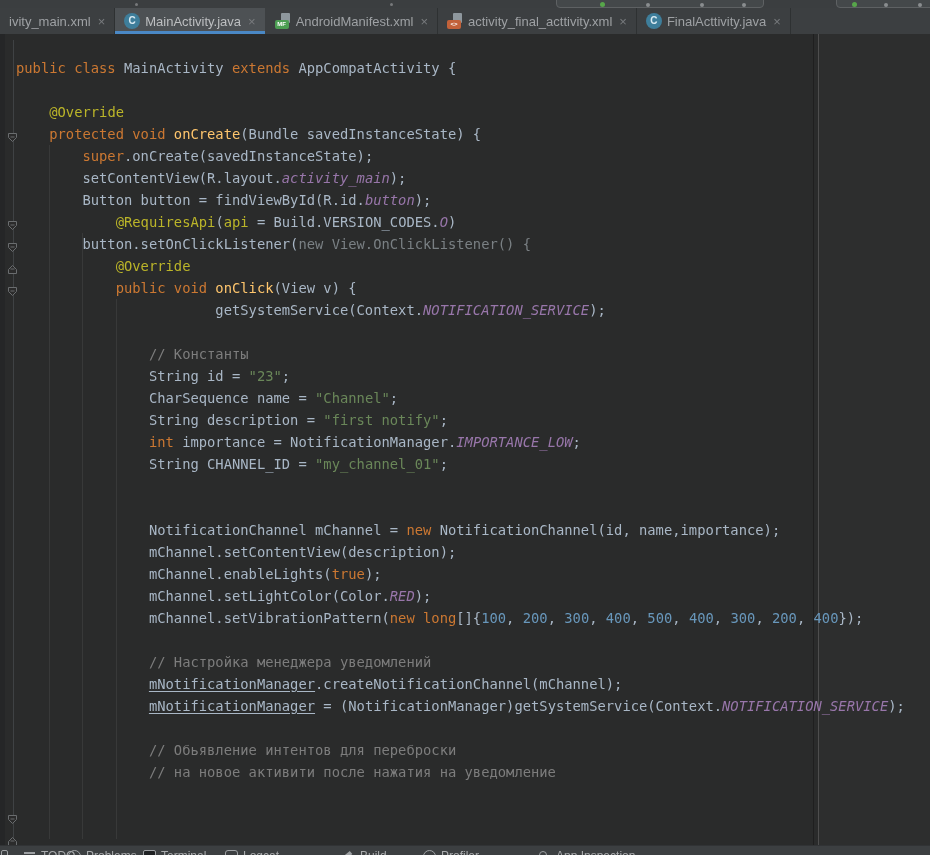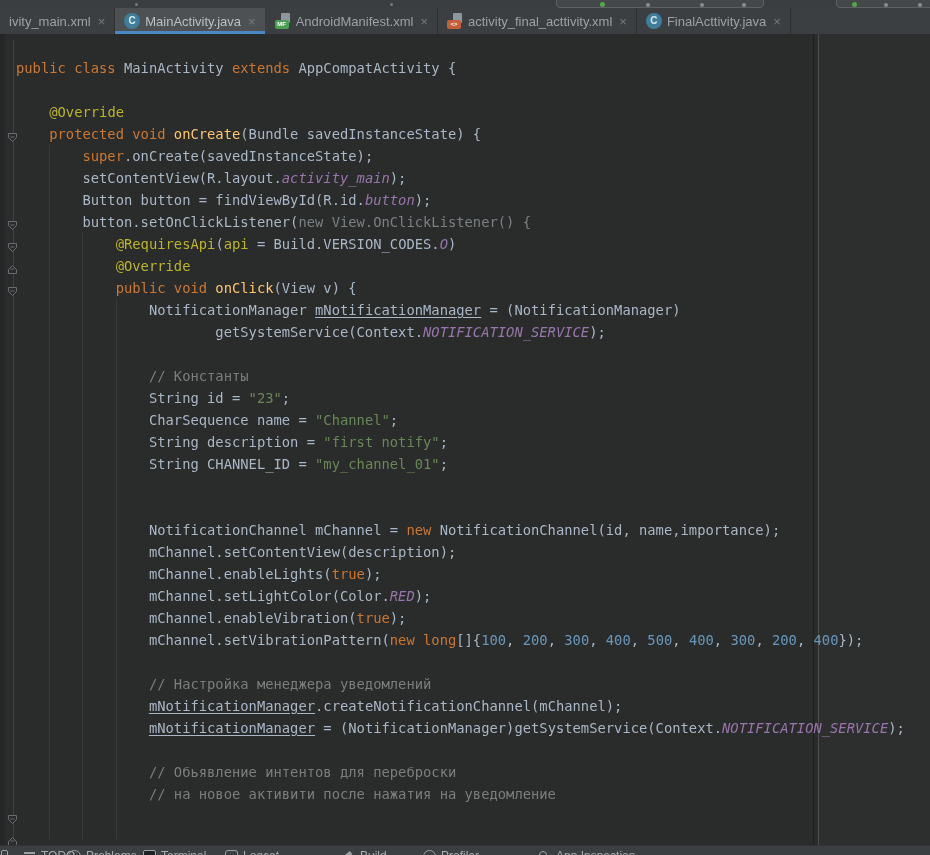--- a/index.html
+++ b/index.html
@@ -124,39 +124,38 @@
     <div class="vline" style="left:82px;top:199px;height:606px;background:#383939;"></div>
     <div class="vline" style="left:116px;top:265px;height:540px;background:#383939;"></div>
     <div id="code">
         <div class="code-line"><span class="tk-kw">public class </span><span class="tk-def">MainActivity </span><span class="tk-kw">extends </span><span class="tk-def">AppCompatActivity {</span></div>
         <div class="code-line"></div>
         <div class="code-line"><span class="tk-def">    </span><span class="tk-ann">@Override</span></div>
         <div class="code-line"><span class="tk-kw">    protected void </span><span class="tk-mth">onCreate</span><span class="tk-def">(Bundle savedInstanceState) {</span></div>
         <div class="code-line"><span class="tk-def">        </span><span class="tk-kw">super</span><span class="tk-def">.onCreate(savedInstanceState);</span></div>
         <div class="code-line"><span class="tk-def">        setContentView(R.layout.</span><span class="tk-const">activity_main</span><span class="tk-def">);</span></div>
         <div class="code-line"><span class="tk-def">        Button button = findViewById(R.id.</span><span class="tk-const">button</span><span class="tk-def">);</span></div>
+        <div class="code-line"><span class="tk-def">            </span><span class="tk-ann">@RequiresApi</span><span class="tk-def">(</span><span class="tk-ann">api</span><span class="tk-def"> = Build.VERSION_CODES.</span><span class="tk-const">O</span><span class="tk-def">)</span></div>
         <div class="code-line"><span class="tk-def">        button.setOnClickListener(</span><span class="tk-gray">new View.OnClickListener() {</span></div>
-        <div class="code-line"><span class="tk-def">            </span><span class="tk-ann">@RequiresApi</span><span class="tk-def">(</span><span class="tk-ann">api</span><span class="tk-def"> = Build.VERSION_CODES.</span><span class="tk-const">O</span><span class="tk-def">)</span></div>
         <div class="code-line"><span class="tk-def">            </span><span class="tk-ann">@Override</span></div>
         <div class="code-line"><span class="tk-kw">            public void </span><span class="tk-mth">onClick</span><span class="tk-def">(View v) {</span></div>
-        <div class="code-line"><span class="tk-def">                NotificationManager </span><span class="tk-def tk-u">mNotificationManager</span><span class="tk-def"> = (NotificationManager)</span></div>
         <div class="code-line"><span class="tk-def">                        getSystemService(Context.</span><span class="tk-const">NOTIFICATION_SERVICE</span><span class="tk-def">);</span></div>
         <div class="code-line"></div>
         <div class="code-line"><span class="tk-def">                </span><span class="tk-cmt">// Константы</span></div>
         <div class="code-line"><span class="tk-def">                String id = </span><span class="tk-str">"23"</span><span class="tk-def">;</span></div>
         <div class="code-line"><span class="tk-def">                CharSequence name = </span><span class="tk-str">"Channel"</span><span class="tk-def">;</span></div>
         <div class="code-line"><span class="tk-def">                String description = </span><span class="tk-str">"first notify"</span><span class="tk-def">;</span></div>
+        <div class="code-line"><span class="tk-kw">                int </span><span class="tk-def">importance = NotificationManager.</span><span class="tk-const">IMPORTANCE_LOW</span><span class="tk-def">;</span></div>
         <div class="code-line"><span class="tk-def">                String CHANNEL_ID = </span><span class="tk-str">"my_channel_01"</span><span class="tk-def">;</span></div>
         <div class="code-line"></div>
         <div class="code-line"><span class="tk-def">                </span></div>
         <div class="code-line"><span class="tk-def">                NotificationChannel mChannel = </span><span class="tk-kw">new </span><span class="tk-def">NotificationChannel(id, name,importance);</span></div>
         <div class="code-line"><span class="tk-def">                mChannel.setContentView(description);</span></div>
         <div class="code-line"><span class="tk-def">                mChannel.enableLights(</span><span class="tk-kw">true</span><span class="tk-def">);</span></div>
         <div class="code-line"><span class="tk-def">                mChannel.setLightColor(Color.</span><span class="tk-const">RED</span><span class="tk-def">);</span></div>
-        <div class="code-line"><span class="tk-def">                mChannel.enableVibration(</span><span class="tk-kw">true</span><span class="tk-def">);</span></div>
         <div class="code-line"><span class="tk-def">                mChannel.setVibrationPattern(</span><span class="tk-kw">new long</span><span class="tk-def">[]{</span><span class="tk-num">100</span><span class="tk-def">, </span><span class="tk-num">200</span><span class="tk-def">, </span><span class="tk-num">300</span><span class="tk-def">, </span><span class="tk-num">400</span><span class="tk-def">, </span><span class="tk-num">500</span><span class="tk-def">, </span><span class="tk-num">400</span><span class="tk-def">, </span><span class="tk-num">300</span><span class="tk-def">, </span><span class="tk-num">200</span><span class="tk-def">, </span><span class="tk-num">400</span><span class="tk-def">});</span></div>
         <div class="code-line"></div>
         <div class="code-line"><span class="tk-def">                </span><span class="tk-cmt">// Настройка менеджера уведомлений</span></div>
         <div class="code-line"><span class="tk-def">                </span><span class="tk-def tk-u">mNotificationManager</span><span class="tk-def">.createNotificationChannel(mChannel);</span></div>
         <div class="code-line"><span class="tk-def">                </span><span class="tk-def tk-u">mNotificationManager</span><span class="tk-def"> = (NotificationManager)getSystemService(Context.</span><span class="tk-const">NOTIFICATION_SERVICE</span><span class="tk-def">);</span></div>
         <div class="code-line"></div>
         <div class="code-line"><span class="tk-def">                </span><span class="tk-cmt">// Обьявление интентов для переброски</span></div>
         <div class="code-line"><span class="tk-def">                </span><span class="tk-cmt">// на новое активити после нажатия на уведомление</span></div>
       </div>
     <div id="foldmarkers">

